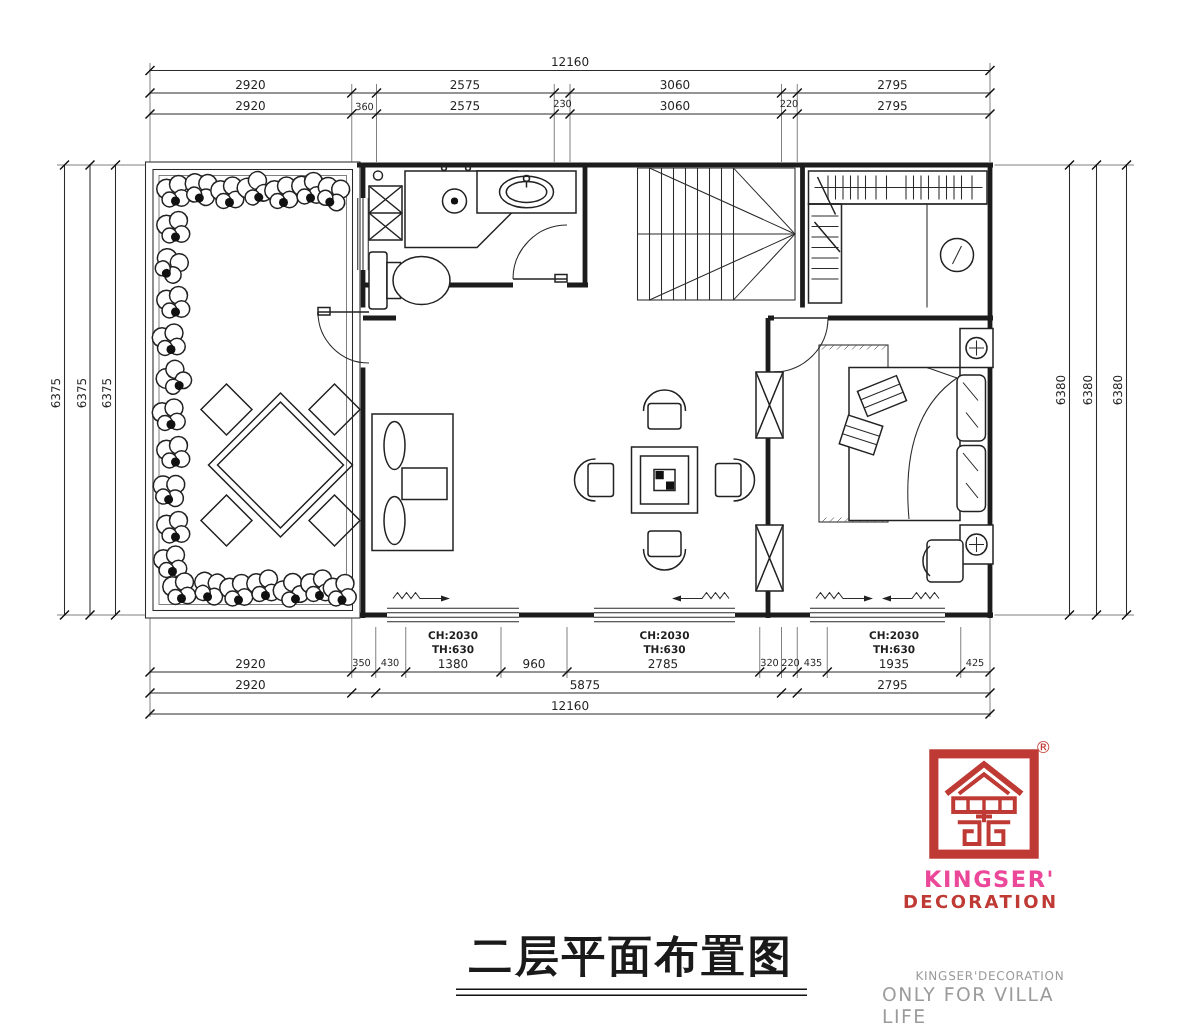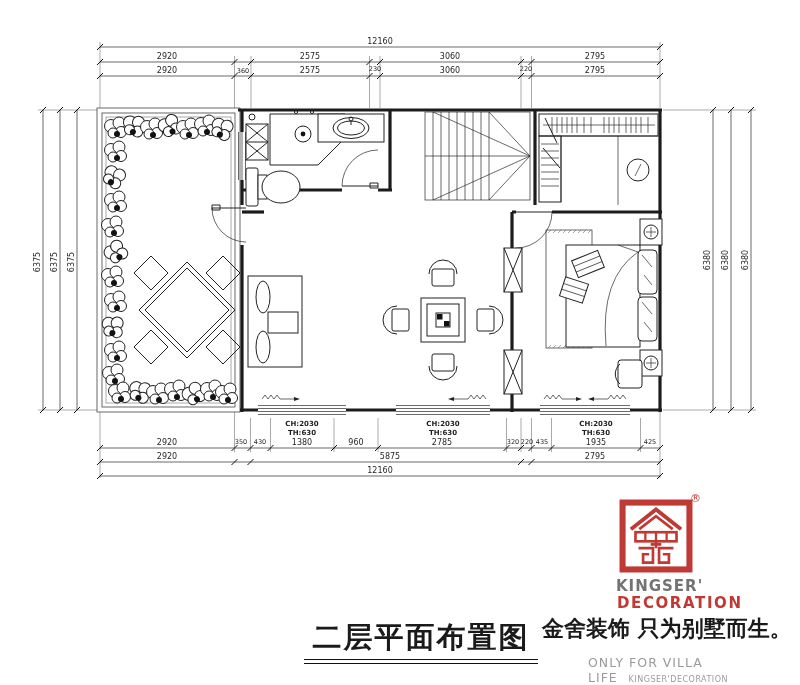--- a/index.html
+++ b/index.html
@@ -15,29 +15,29 @@
   .furn{stroke:#222;stroke-width:1;fill:none;}
   .furnw{stroke:#222;stroke-width:1;fill:#fff;}
   .bfill{fill:#111;stroke:none;}
   .tick{stroke:#111;stroke-width:1;}
   #title-block{position:absolute;left:304px;top:618px;width:234px;text-align:center;
      font-family:Liberation Sans, sans-serif;font-size:29px;font-weight:bold;letter-spacing:2px;}
   #title-underline{position:absolute;left:304px;top:659px;width:234px;height:3px;
      border-top:1.6px solid #111;border-bottom:1px solid #111;}
   #slogan-cn{position:absolute;left:542px;top:614px;width:250px;
      font-family:"DejaVu Serif", serif;font-size:22px;font-weight:bold;}
-  #slogan-en1{position:absolute;left:592px;top:675px;width:136px;text-align:right;
+  #slogan-en1{position:absolute;left:592px;top:646px;width:136px;text-align:center;
      font-size:8px;color:#9b9b9b;letter-spacing:0.5px;}
   #slogan-en2{position:absolute;left:588px;top:655px;width:144px;
      font-size:12.5px;color:#9b9b9b;letter-spacing:1px;}
   #logo-reg{position:absolute;left:690px;top:492px;font-size:11px;color:#bf3a34;}
   #logo-line1{position:absolute;left:616px;top:577px;width:80px;
-     font-size:15px;font-weight:bold;color:#737373;letter-spacing:1px;}
-  #logo-line2{position:absolute;left:617px;top:594px;width:80px;
-     font-size:15px;font-weight:bold;color:#bf3a34;letter-spacing:1.6px;}
+     font-size:15px;font-weight:bold;color:#ec4899;letter-spacing:1px;}
+  #logo-line2{position:absolute;left:602px;top:594px;width:80px;
+     font-size:12px;font-weight:bold;color:#bf3a34;letter-spacing:1.6px;}
 </style>
 </head>
 <body>
 
 <div id="canvas">
 
 <svg width="800" height="500" viewBox="0 0 800 500" style="position:absolute;left:0;top:0;">
   <defs>
     <pattern id="grid" width="5" height="5" patternUnits="userSpaceOnUse">
       <path d="M5,0 H0 V5" stroke="#8a8a8a" stroke-width="0.5" fill="none"></path>
@@ -354,17 +354,16 @@
     <rect x="23" y="45" width="54" height="12" stroke-width="3.5"></rect>
     <path d="M36,45 V57 M50,45 V57 M64,45 V57" stroke-width="3"></path>
     <path d="M50,57 V66 M43,61 H57" stroke-width="3.5"></path>
     <path d="M27,66 H46 V85 H33 V74 H41" stroke-width="3.5"></path>
     <path d="M73,66 H54 V85 H67 V74 H59" stroke-width="3.5"></path>
   </g>
 </svg>
 <div id="logo-reg">®</div>
 <div id="logo-line1">KINGSER'</div>
 <div id="logo-line2">DECORATION</div>
-<div id="slogan-cn">金舍装饰 只为别墅而生。</div>
 <div id="slogan-en1">KINGSER'DECORATION</div>
 <div id="slogan-en2">ONLY FOR VILLA LIFE</div>
 
 </div>
 
 </body></html>

